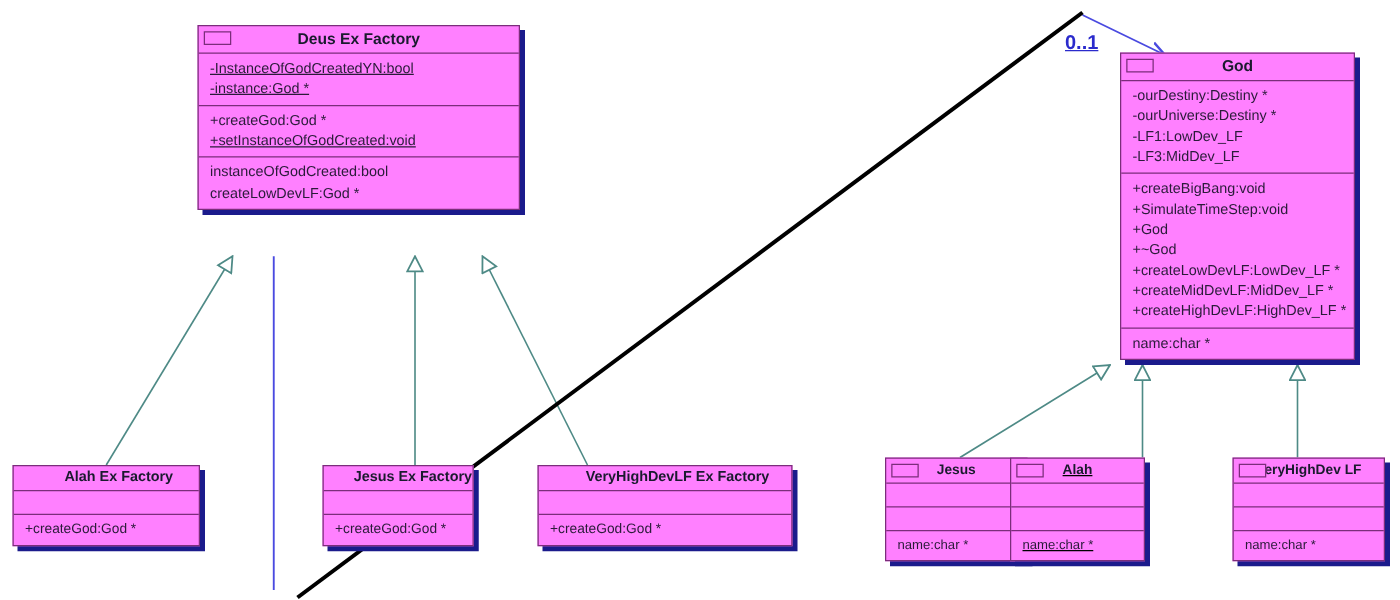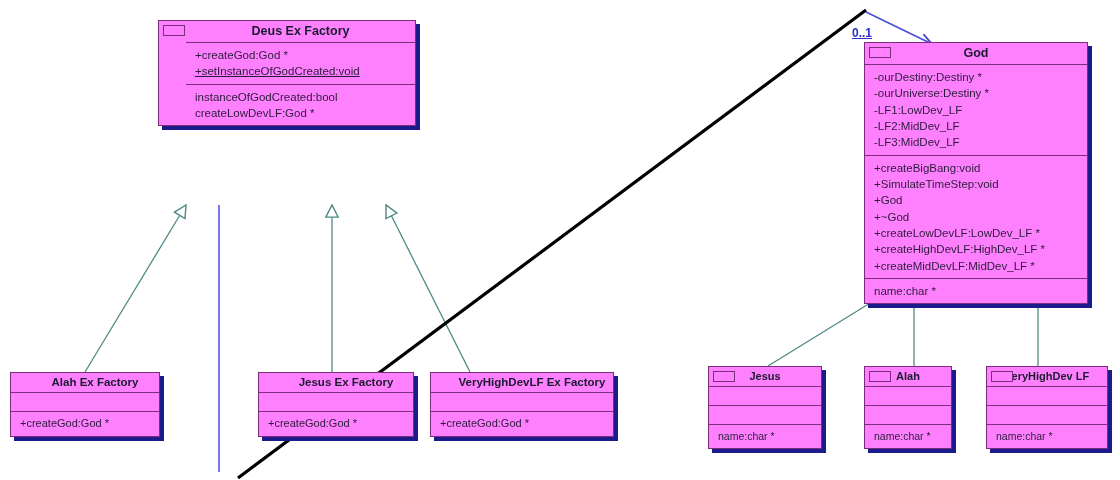--- a/index.html
+++ b/index.html
@@ -44,31 +44,31 @@
 
   
   .big  .title{font-size:12.5px;}
   .big  .row  {font-size:11.5px;}
   .small .title{font-size:11.5px;padding-left:24px;}
   .small .row {font-size:11px;}
   .tiny  .title{font-size:11px;}
   .tiny  .row {font-size:10.5px;}
 
   
-  #deus       {left:158px;top:20px;  width:258px;padding-left:27px;}
-  #god        {left:864px;top:42px;  width:224px;}
+  #deus       {left:158px;top:20px;  width:258px;}
+  #god        {left:896px;top:42px;  width:188px;}
   #alahFac    {left:10px; top:372px; width:150px;}
-  #jesusFac   {left:258px;top:372px; width:156px;}
-  #vhFac      {left:430px;top:372px; width:184px;}
+  #jesusFac   {left:258px;top:372px; width:121px;}
+  #vhFac      {left:430px;top:372px; width:204px;}
   #jesus      {left:708px;top:366px; width:114px;}
-  #alah       {left:864px;top:366px; width:88px;}
+  #alah       {left:808px;top:366px; width:108px;text-decoration:underline;}
   #vhlf       {left:986px;top:366px; width:122px;}
 
   .mult{
-    position:absolute;font-size:12px;font-weight:bold;color:#2B2BCC;
+    position:absolute;font-size:16px;font-weight:bold;color:#2B2BCC;
     z-index:6;
     text-decoration:underline;
   }
 </style>
 </head>
 <body>
 
 <div id="canvas">
 
   <svg id="edges" viewBox="0 0 1120 480" xmlns="http://www.w3.org/2000/svg">
@@ -110,47 +110,50 @@
       <line x1="866" y1="10" x2="238" y2="478"></line>
     </g>
   </svg>
 
   <div class="mult" style="left:852px;top:26px;">0..1</div>
 
   <div class="uml big" id="deus">
     <div class="tab"></div>
     <div class="title">Deus Ex Factory</div>
     <div class="sec">
+      <div class="row u">-InstanceOfGodCreatedYN:bool</div>
+      <div class="row u">-instance:God *</div>
+    </div>
+    <div class="sec">
       <div class="row">+createGod:God *</div>
       <div class="row u">+setInstanceOfGodCreated:void</div>
     </div>
     <div class="sec">
       <div class="row">instanceOfGodCreated:bool</div>
       <div class="row">createLowDevLF:God *</div>
     </div>
   </div>
 
   <div class="uml big" id="god">
     <div class="tab"></div>
     <div class="title">God</div>
     <div class="sec">
       <div class="row">-ourDestiny:Destiny *</div>
       <div class="row">-ourUniverse:Destiny *</div>
       <div class="row">-LF1:LowDev_LF</div>
-      <div class="row">-LF2:MidDev_LF</div>
       <div class="row">-LF3:MidDev_LF</div>
     </div>
     <div class="sec">
       <div class="row">+createBigBang:void</div>
       <div class="row">+SimulateTimeStep:void</div>
       <div class="row">+God</div>
       <div class="row">+~God</div>
       <div class="row">+createLowDevLF:LowDev_LF *</div>
+      <div class="row">+createMidDevLF:MidDev_LF *</div>
       <div class="row">+createHighDevLF:HighDev_LF *</div>
-      <div class="row">+createMidDevLF:MidDev_LF *</div>
     </div>
     <div class="sec">
       <div class="row">name:char *</div>
     </div>
   </div>
 
   <div class="uml small" id="alahFac">
     <div class="title">Alah Ex Factory</div>
     <div class="sec empty"></div>
     <div class="sec">

